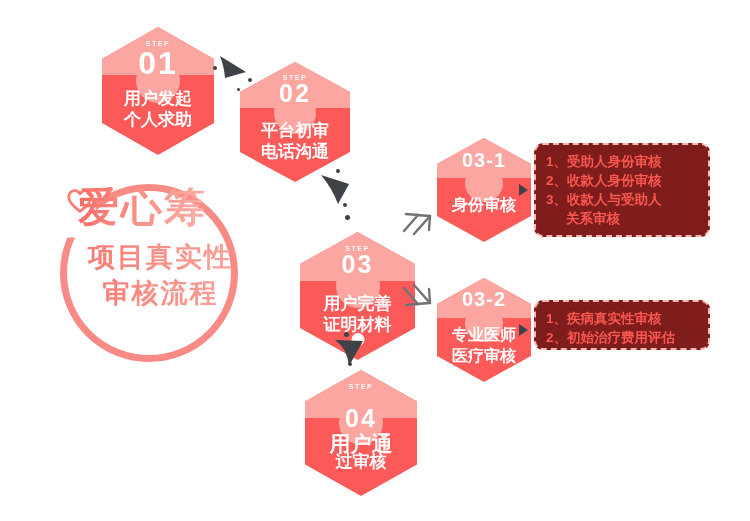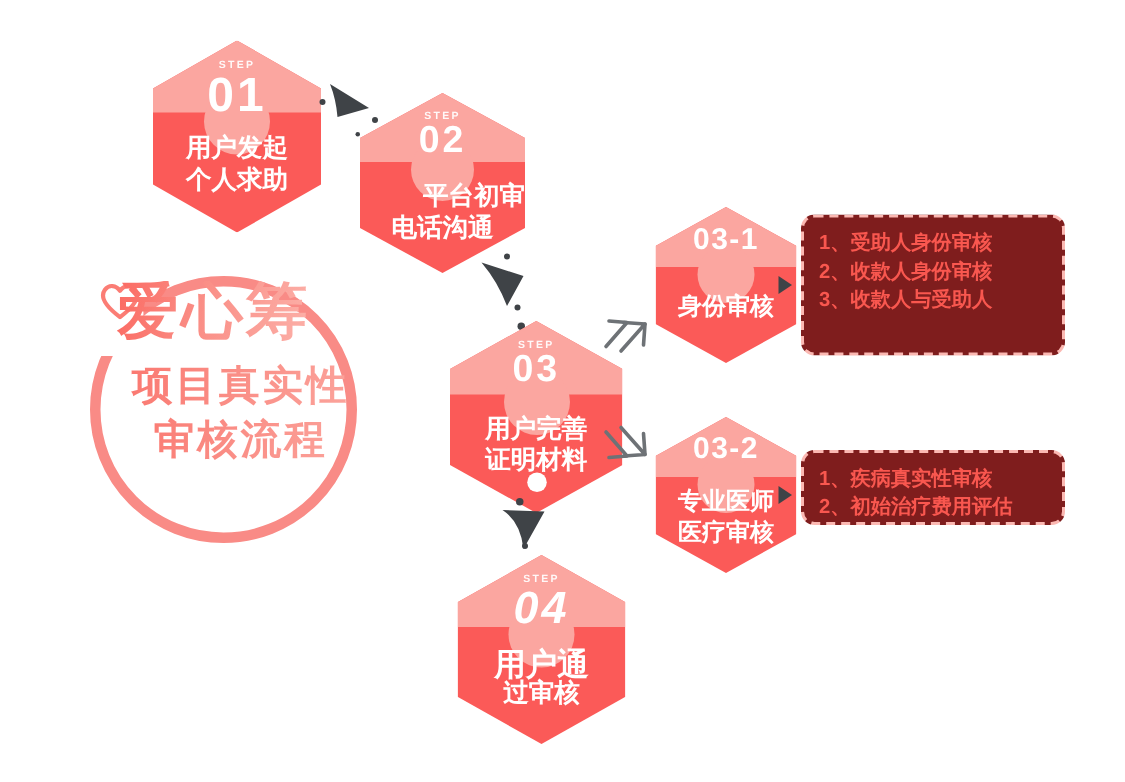--- a/index.html
+++ b/index.html
@@ -161,34 +161,34 @@
   </div>
   <div class="dot" style="left:213px;top:66px;width:4px;height:4px;"></div>
   <div class="dot" style="left:248px;top:78px;width:4px;height:4px;"></div>
   <div class="dot" style="left:237px;top:88px;width:3px;height:3px;"></div>
 
   <div class="hex" style="left:240px;top:62px;width:110px;height:120px;">
     <div class="cap" style="height:46px;"></div>
     <div class="notch" style="top:30px;width:42px;height:42px;"></div>
     <div class="step-word" style="top:12px;font-size:7px;">STEP</div>
     <div class="step-num" style="top:19px;font-size:25px;">02</div>
-    <div class="body" style="top:59px;font-size:17px;text-align:right;">平台初审</div>
+    <div class="body" style="top:59px;font-size:17px;">平台初审</div>
     <div class="body" style="top:80px;font-size:17px;">电话沟通</div>
   </div>
 
   <div class="arrowShape" style="left:318px;top:172px;width:42px;height:44px;">
     <svg width="42" height="44" viewBox="0 0 42 44">
       <path d="M3 3 L31 12 L20 32 Q14 16 3 3 Z" fill="#3f4347"></path>
     </svg>
   </div>
   <div class="dot" style="left:336px;top:169px;width:4px;height:4px;"></div>
   <div class="dot" style="left:343px;top:203px;width:4px;height:4px;"></div>
   <div class="dot" style="left:345px;top:215px;width:5px;height:5px;"></div>
 
-  <div class="hex" style="left:300px;top:214px;width:115px;height:128px;">
+  <div class="hex" style="left:300px;top:232px;width:115px;height:128px;">
     <div class="cap" style="height:49px;"></div>
     <div class="notch" style="top:32px;width:44px;height:44px;"></div>
     <div class="step-word" style="top:13px;font-size:7px;">STEP</div>
     <div class="step-num" style="top:20px;font-size:25px;">03</div>
     <div class="body" style="top:62px;font-size:17px;">用户完善</div>
     <div class="body" style="top:83px;font-size:17px;">证明材料</div>
     <div class="whitedot" style="top:101px;width:13px;height:13px;"></div>
   </div>
 
   <div class="chev" style="left:400px;top:203px;width:40px;height:36px;">
@@ -213,20 +213,21 @@
     <div class="step-num" style="top:12px;font-size:20px;letter-spacing:1px;">03-1</div>
     <div class="body" style="top:57px;font-size:16px;">身份审核</div>
   </div>
 
   <div class="tri" style="left:519px;top:184px;"></div>
 
   <div class="note" style="left:534px;top:143px;width:176px;height:94px;">
     <div class="line">1、受助人身份审核</div>
     <div class="line">2、收款人身份审核</div>
     <div class="line">3、收款人与受助人</div>
+    <div class="line indent">关系审核</div>
   </div>
 
   <div class="hex" style="left:437px;top:278px;width:94px;height:104px;">
     <div class="cap" style="height:40px;"></div>
     <div class="notch" style="top:26px;width:38px;height:38px;"></div>
     <div class="step-num" style="top:11px;font-size:20px;letter-spacing:1px;">03-2</div>
     <div class="body" style="top:47px;font-size:16px;">专业医师</div>
     <div class="body" style="top:68px;font-size:16px;">医疗审核</div>
   </div>
 
@@ -242,18 +243,18 @@
       <path d="M5 4 L33 5 L19 30 Q17 12 5 4 Z" fill="#3f4347"></path>
     </svg>
   </div>
   <div class="dot" style="left:344px;top:332px;width:5px;height:5px;"></div>
   <div class="dot" style="left:348px;top:362px;width:4px;height:4px;"></div>
 
   <div class="hex" style="left:305px;top:370px;width:112px;height:126px;">
     <div class="cap" style="height:48px;"></div>
     <div class="notch" style="top:31px;width:44px;height:44px;"></div>
     <div class="step-word" style="top:13px;font-size:7px;">STEP</div>
-    <div class="step-num" style="top:21px;font-size:30px;font-style:italic;">04</div>
+    <div class="step-num" style="top:36px;font-size:25px;">04</div>
     <div class="body" style="top:61px;font-size:21px;">用户通</div>
     <div class="body" style="top:82px;font-size:17px;">过审核</div>
   </div>
 
 </div>
 
 </body></html>

